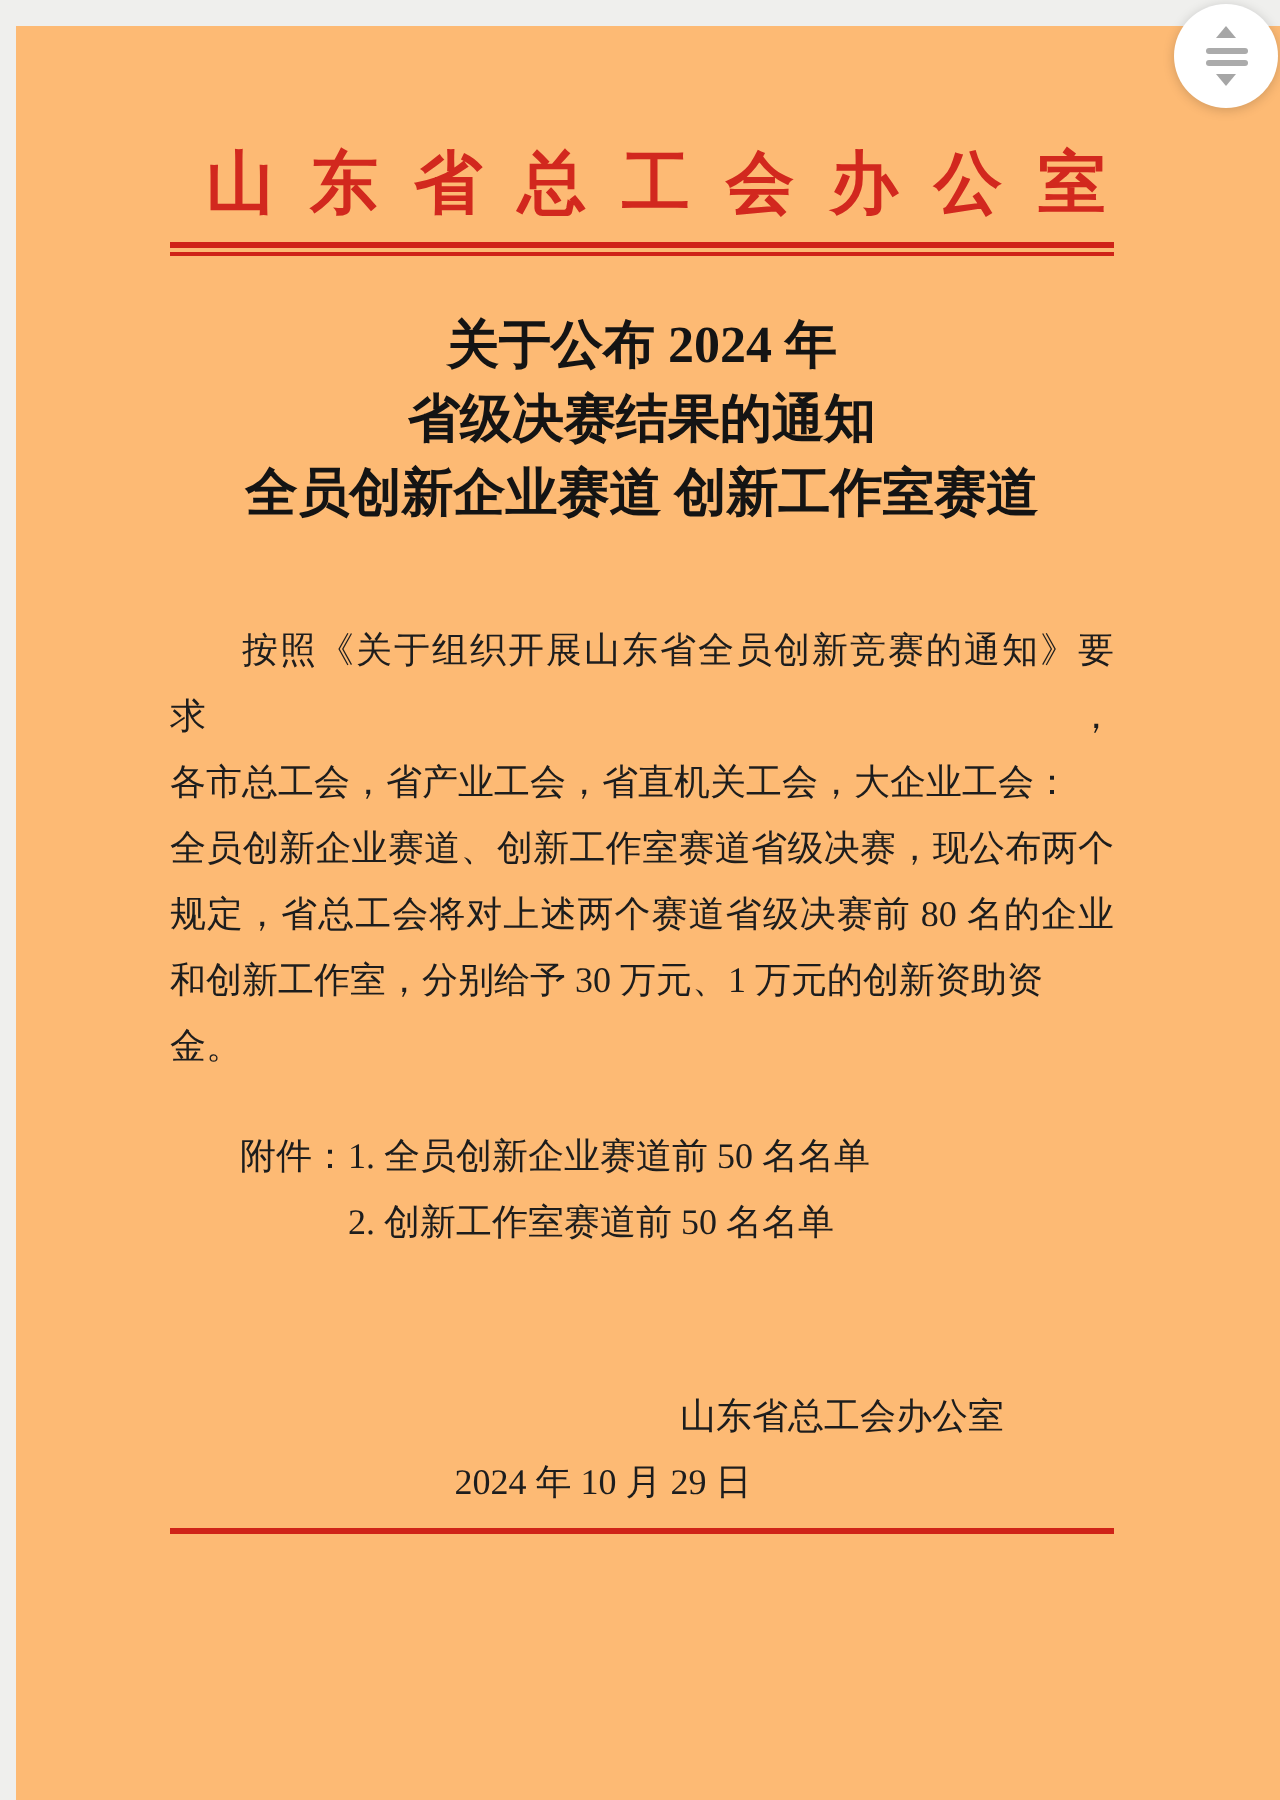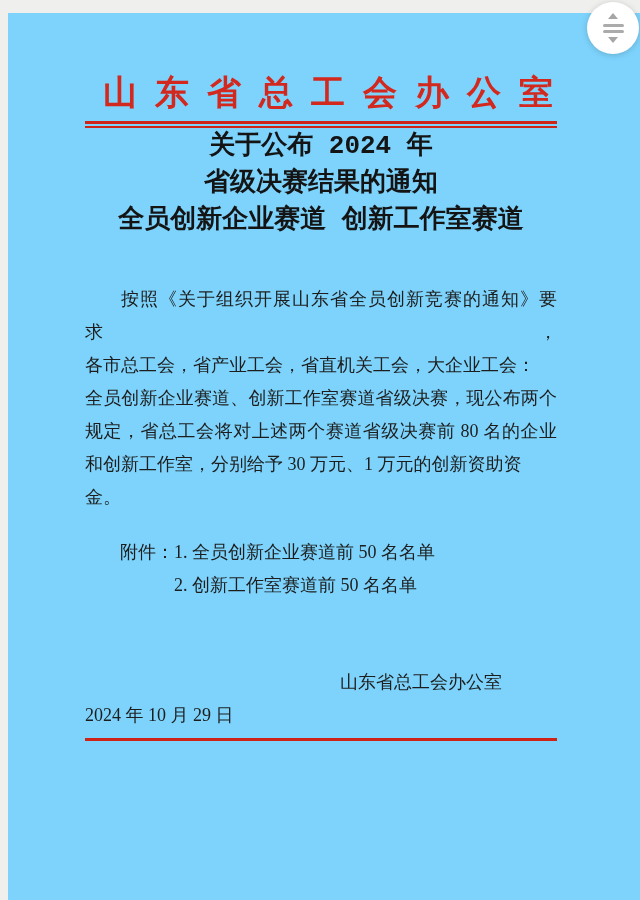--- a/index.html
+++ b/index.html
@@ -8,21 +8,21 @@
     background: #efefed;
     font-family: "Liberation Serif", serif;
     position: relative;
     overflow: hidden;
     color: #1d1d1d;
   }
   .page {
     position: absolute;
     left: 8px; top: 13px;
     width: 632px; height: 887px;
-    background: #7dd3fc;
+    background: #fdba74;
   }
   .content {
     position: absolute;
     left: 77px; top: 0;
     width: 472px;
   }
   
   .letterhead {
     margin-top: 58px;
     font-size: 34px;
@@ -33,26 +33,26 @@
     letter-spacing: 18px;
     text-indent: 18px;
     white-space: nowrap;
   }
   .rule-double { margin-top: 6px; }
   .rule-double .thick { height: 3px; background: #cf2318; }
   .rule-double .gap   { height: 2px; background: transparent; }
   .rule-double .thin  { height: 2px; background: #cf2318; }
   
   .doc-title {
+    margin-top: 26px;
     font-size: 26px;
     line-height: 37px;
     font-weight: bold;
     text-align: center;
     color: #141414;
-    font-family: Liberation Mono, monospace;
   }
   
   .body-text {
     margin-top: 44px;
     font-size: 18px;
     line-height: 33px;
   }
   .line { width: 472px; }
   .line.fill { text-align: justify; text-align-last: justify; }
   .line.indent { text-indent: 2em; }
@@ -65,21 +65,21 @@
   }
   .attach-label { display: inline; }
   .attach-row2 { padding-left: 54px; }
   
   .signature {
     margin-top: 64px;
     font-size: 18px;
     line-height: 33px;
   }
   .sig-org  { text-align: right; padding-right: 55px; }
-  .sig-date { text-align: left; padding-right: 39px; }
+  .sig-date { text-align: center; padding-right: 39px; }
   .rule-bottom {
     margin-top: 6px;
     height: 3px;
     background: #cf2318;
   }
   
   .scroll-widget {
     position: absolute;
     left: 587px; top: 2px;
     width: 52px; height: 52px;

